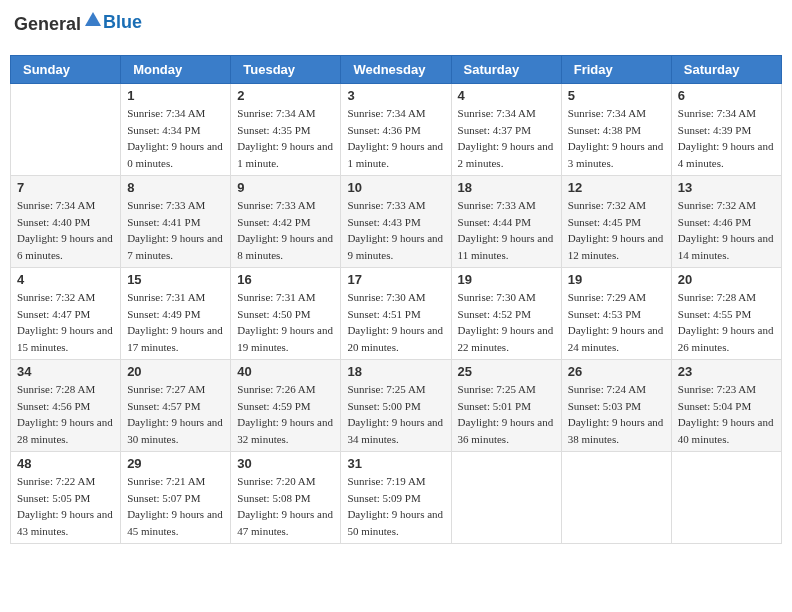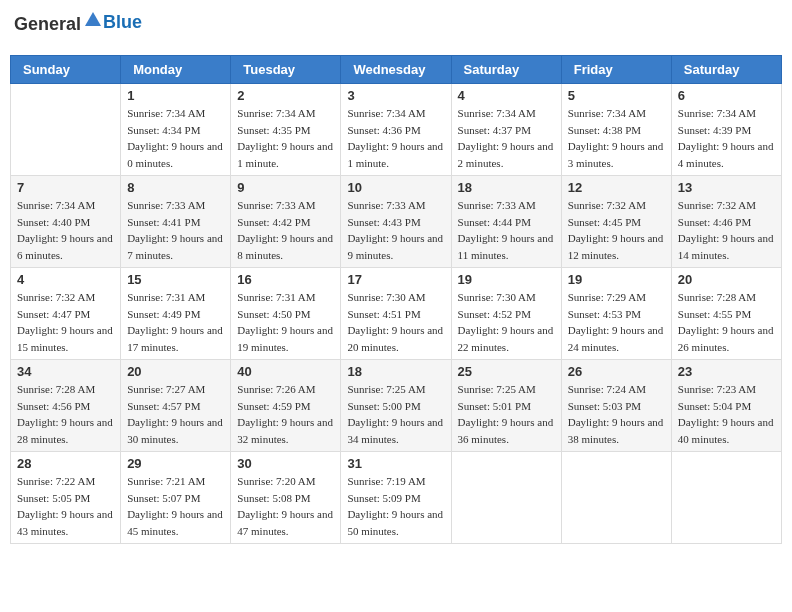--- a/index.html
+++ b/index.html
@@ -233,21 +233,21 @@
           <span class="day-number">26</span>
           <div class="day-info">Sunrise: 7:24 AM<br>Sunset: 5:03 PM<br>Daylight: 9 hours and 38 minutes.</div>
         </td>
         <td>
           <span class="day-number">23</span>
           <div class="day-info">Sunrise: 7:23 AM<br>Sunset: 5:04 PM<br>Daylight: 9 hours and 40 minutes.</div>
         </td>
       </tr>
       <tr>
         <td>
-          <span class="day-number">28</span>
+          <span class="day-number">48</span>
           <div class="day-info">Sunrise: 7:22 AM<br>Sunset: 5:05 PM<br>Daylight: 9 hours and 43 minutes.</div>
         </td>
         <td>
           <span class="day-number">29</span>
           <div class="day-info">Sunrise: 7:21 AM<br>Sunset: 5:07 PM<br>Daylight: 9 hours and 45 minutes.</div>
         </td>
         <td>
           <span class="day-number">30</span>
           <div class="day-info">Sunrise: 7:20 AM<br>Sunset: 5:08 PM<br>Daylight: 9 hours and 47 minutes.</div>
         </td>

